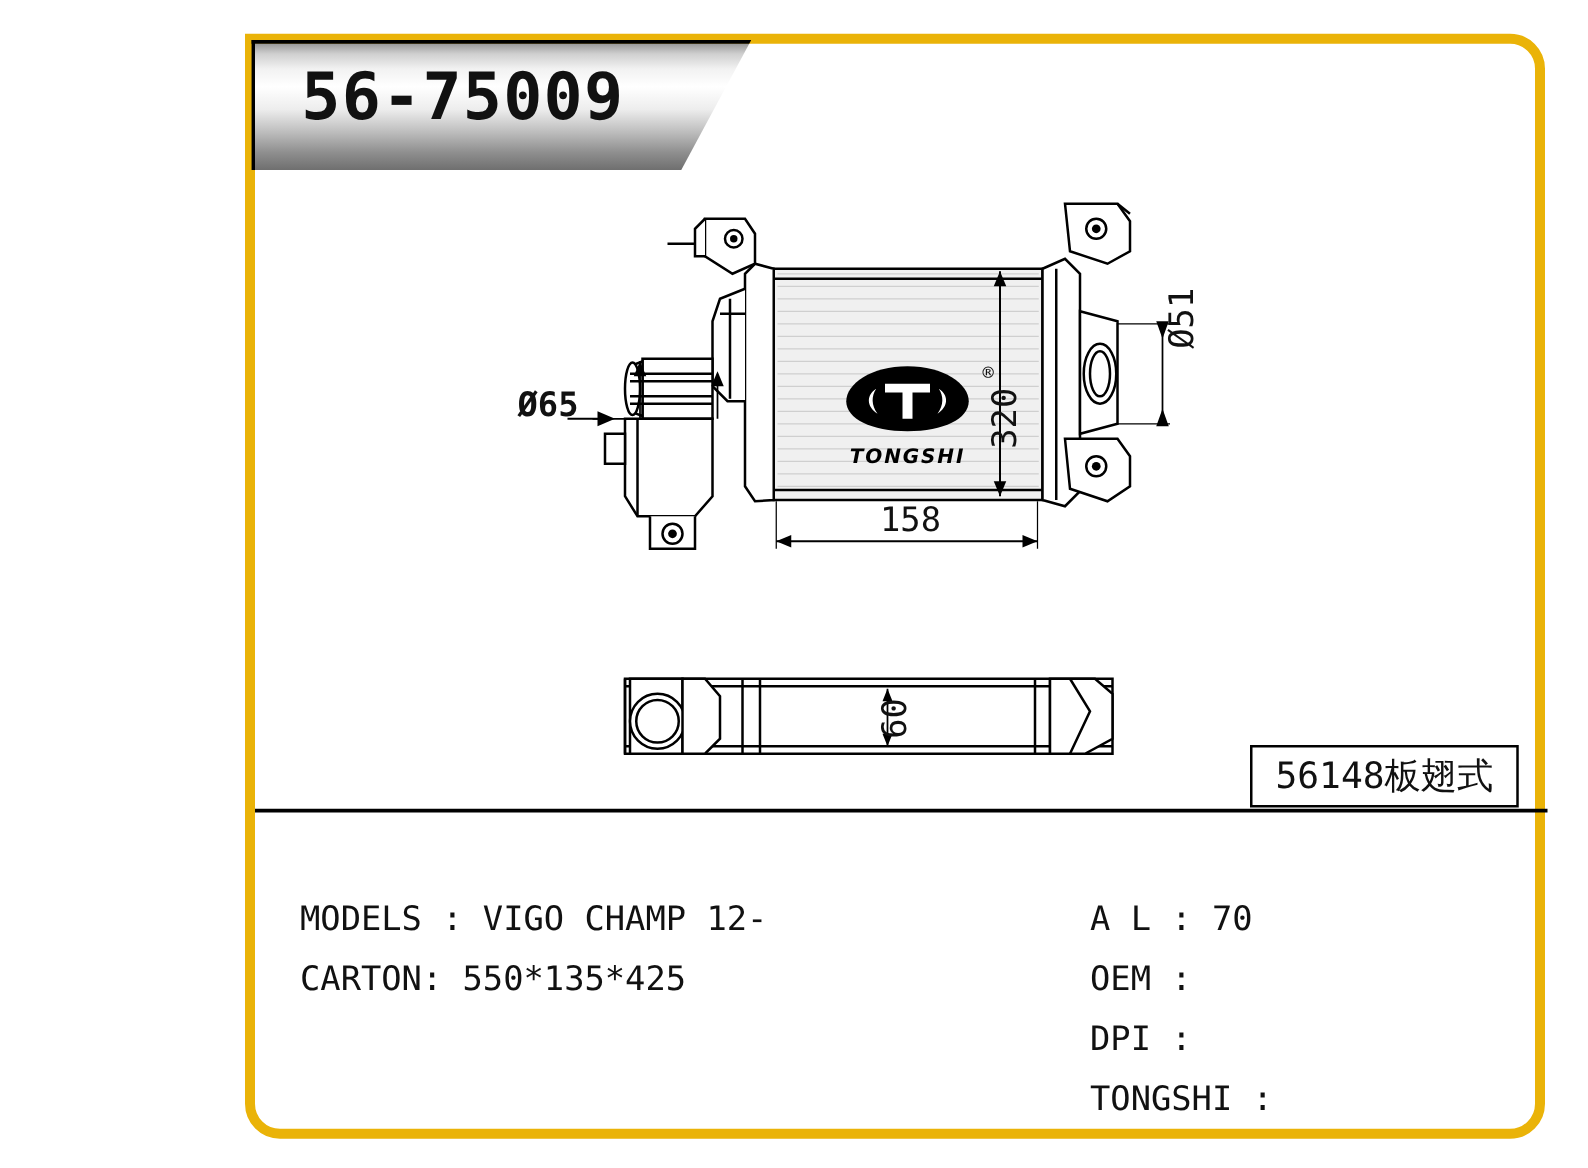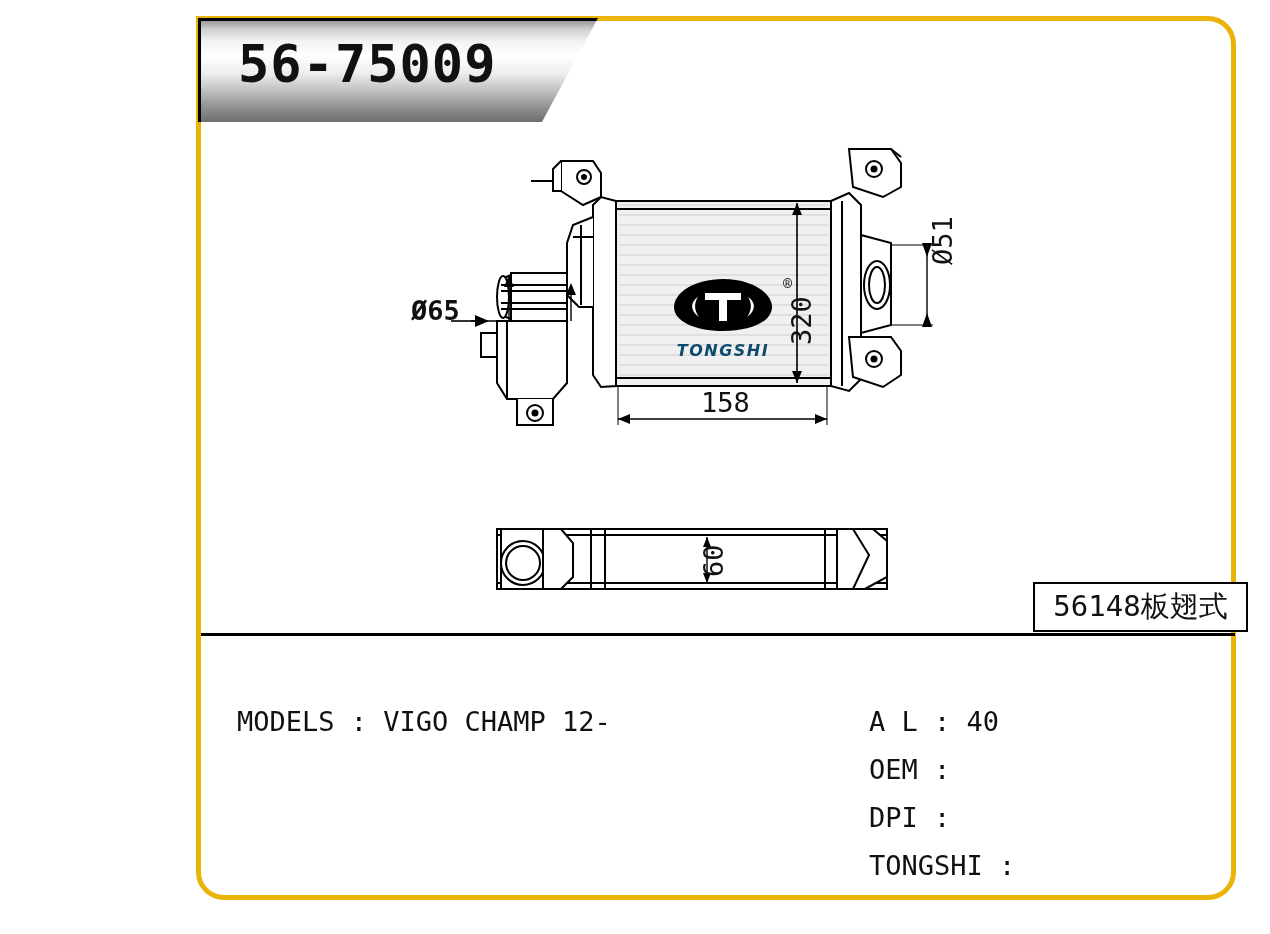--- a/index.html
+++ b/index.html
@@ -11,24 +11,24 @@
     width: 1270px;
     height: 934px;
     font-family: "DejaVu Sans Mono", monospace;
     position: relative;
     overflow: hidden;
   }
 
   #sheet {
     position: absolute;
     left: 196px;
-    top: 16px;
+    top: 27px;
     width: 1040px;
     height: 884px;
-    border: 5px solid #eab308;
+    border: 8px solid #eab308;
     border-radius: 0 28px 28px 28px;
     box-sizing: border-box;
     background: #fff;
   }
 
   
   #title-plate {
     position: absolute;
     left: -3px;
     top: -3px;
@@ -86,21 +86,20 @@
     height: 50px;
     border: 2px solid #000;
     box-sizing: border-box;
     display: flex;
     align-items: center;
     justify-content: center;
     font-size: 29px;
     color: #111;
     font-family: "DejaVu Sans Mono", "DejaVu Sans", monospace;
     background: #fff;
-    margin-left: 36px;
   }
 
   
   #specs {
     position: absolute;
     left: 0;
     top: 615px;
     width: 1034px;
     height: 345px;
     box-sizing: border-box;
@@ -138,21 +137,21 @@
     top: 152px;
     width: 120px;
     text-align: center;
   }
   .tongshi-name {
     font-family: "DejaVu Sans", sans-serif;
     font-size: 16px;
     font-weight: 700;
     font-style: italic;
     letter-spacing: 1.5px;
-    color: #0c4a6e;
+    color: #000000;
     margin-top: 2px;
   }
 </style>
 </head>
 <body>
 
 <div id="sheet">
 
   <div id="title-plate">
     <div class="plate-bg"></div>
@@ -302,22 +301,23 @@
     <div class="dim vert" style="left:497px; top:452px;">60</div>
   </div>
 
   <div id="type-label">56148板翅式</div>
 
   <div id="mid-divider"></div>
 
   <div id="specs">
     <div class="spec-col" id="spec-col-left">
       <div class="spec-line">MODELS : VIGO CHAMP 12-</div>
+      <div class="spec-line">CARTON: 550*135*425</div>
     </div>
     <div class="spec-col" id="spec-col-right">
-      <div class="spec-line">A L : 40</div>
+      <div class="spec-line">A L : 70</div>
       <div class="spec-line">OEM :</div>
       <div class="spec-line">DPI :</div>
       <div class="spec-line">TONGSHI :</div>
     </div>
   </div>
 
 </div>
 
 </body></html>

